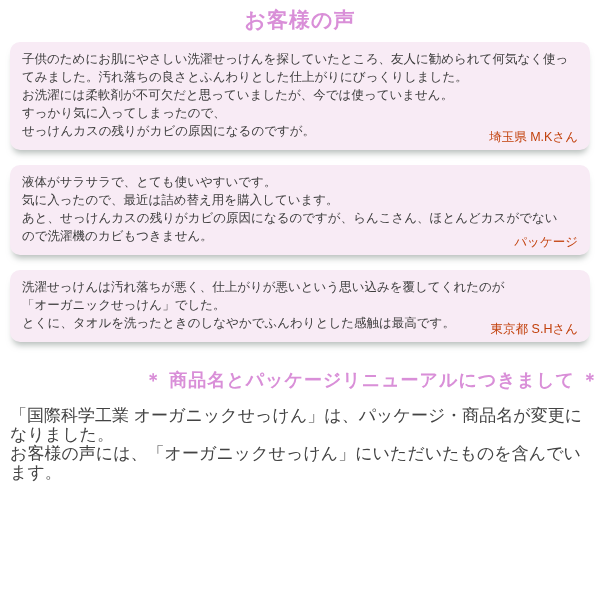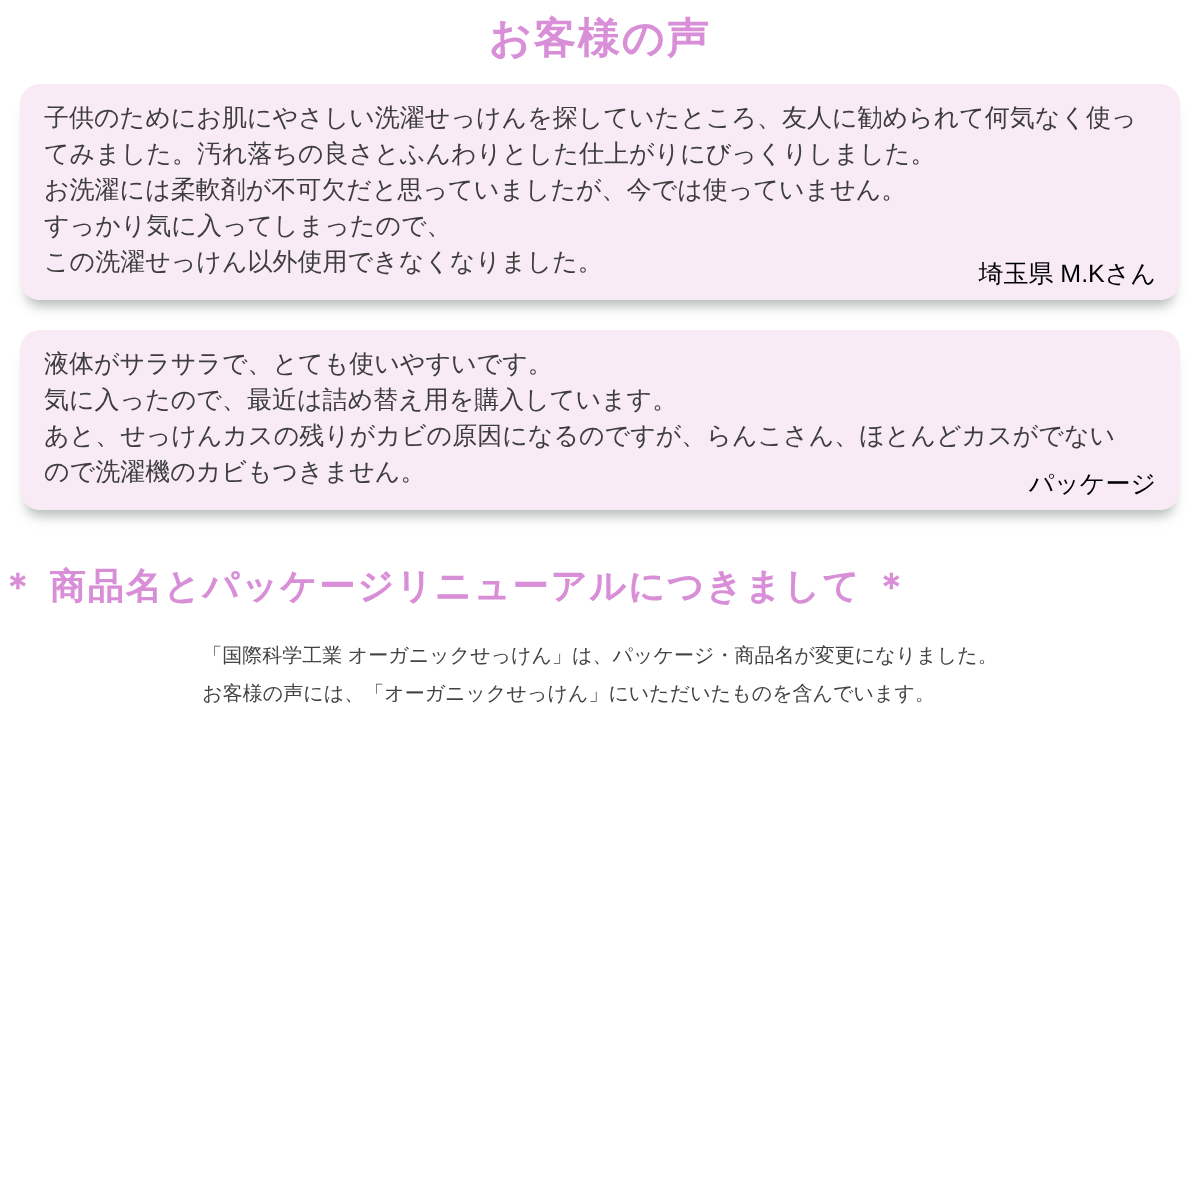--- a/index.html
+++ b/index.html
@@ -34,69 +34,74 @@
   }
   .testimonial::after { content: ""; display: block; clear: both; }
 
   .t-text { white-space: pre-line; }
 
   .t-author {
     float: right;
     position: relative;
     top: 6px;
     white-space: nowrap;
-    color: #000000;
+    color: #c2410c;
   }
 
   .renewal-heading {
-    text-align: left;
+    text-align: right;
     font-size: 18px;
     line-height: 22px;
     color: #d98fd8;
     letter-spacing: 1px;
     margin-top: 27px;
     margin-bottom: 15px;
   }
 
   .renewal-body {
     width: max-content;
     max-width: 580px;
     margin: 0 auto;
-    font-size: 10px;
+    font-size: 17px;
     line-height: 19px;
     color: #434343;
     white-space: pre-line;
     text-align: left;
   }
 </style>
 </head>
 <body>
 
 <div class="page">
 
   <h1 class="page-title">お客様の声</h1>
 
   <div class="testimonial-list">
 
     <div class="testimonial">
       <span class="t-text">子供のためにお肌にやさしい洗濯せっけんを探していたところ、友人に勧められて何気なく使っ
 てみました。汚れ落ちの良さとふんわりとした仕上がりにびっくりしました。
 お洗濯には柔軟剤が不可欠だと思っていましたが、今では使っていません。
 すっかり気に入ってしまったので、
-この洗濯せっけん以外使用できなくなりました。</span><span class="t-author">埼玉県 M.Kさん</span>
+せっけんカスの残りがカビの原因になるのですが。</span><span class="t-author">埼玉県 M.Kさん</span>
     </div>
 
     <div class="testimonial">
       <span class="t-text">液体がサラサラで、とても使いやすいです。
 気に入ったので、最近は詰め替え用を購入しています。
 あと、せっけんカスの残りがカビの原因になるのですが、らんこさん、ほとんどカスがでない
 ので洗濯機のカビもつきません。</span><span class="t-author">パッケージ</span>
     </div>
 
 
+    <div class="testimonial">
+      <span class="t-text">洗濯せっけんは汚れ落ちが悪く、仕上がりが悪いという思い込みを覆してくれたのが
+「オーガニックせっけん」でした。
+とくに、タオルを洗ったときのしなやかでふんわりとした感触は最高です。</span><span class="t-author">東京都 S.Hさん</span>
+    </div>
 
   </div>
 
   <h2 class="renewal-heading">＊ 商品名とパッケージリニューアルにつきまして ＊</h2>
 
   <p class="renewal-body">「国際科学工業 オーガニックせっけん」は、パッケージ・商品名が変更になりました。
 お客様の声には、「オーガニックせっけん」にいただいたものを含んでいます。</p>
 
 </div>
 

